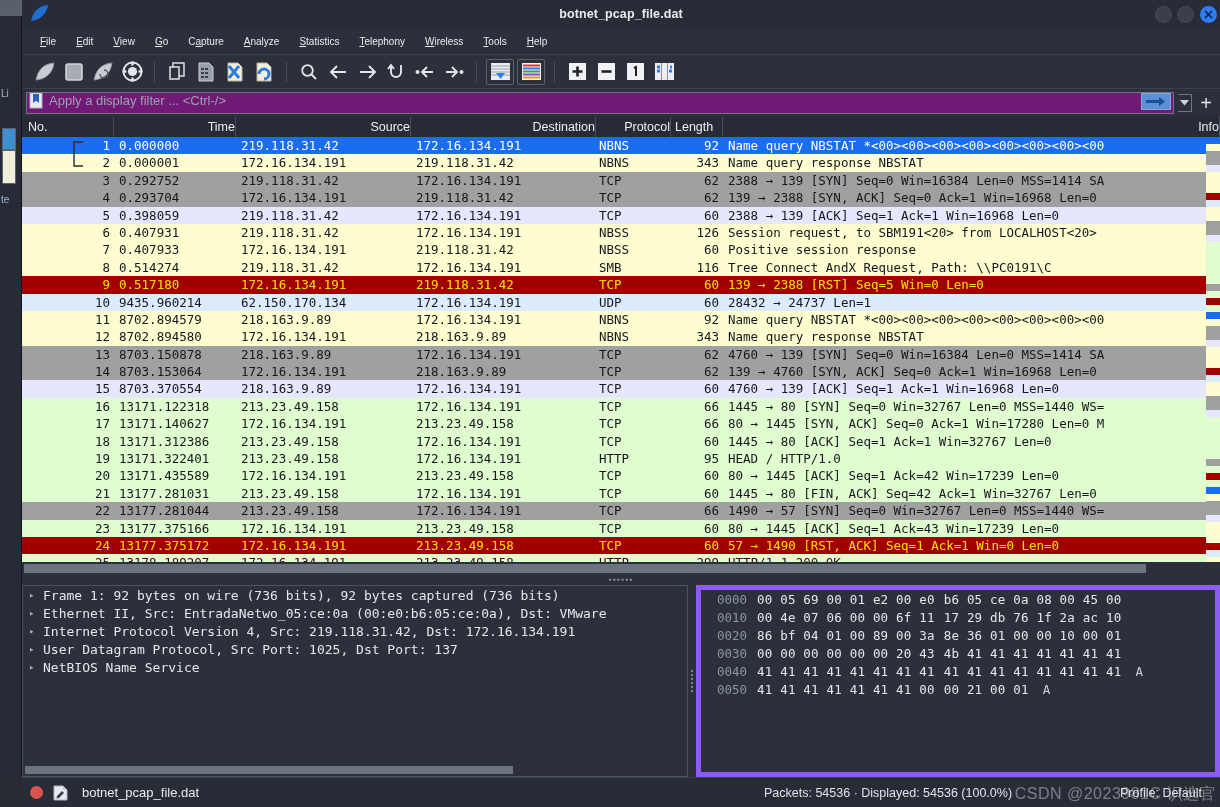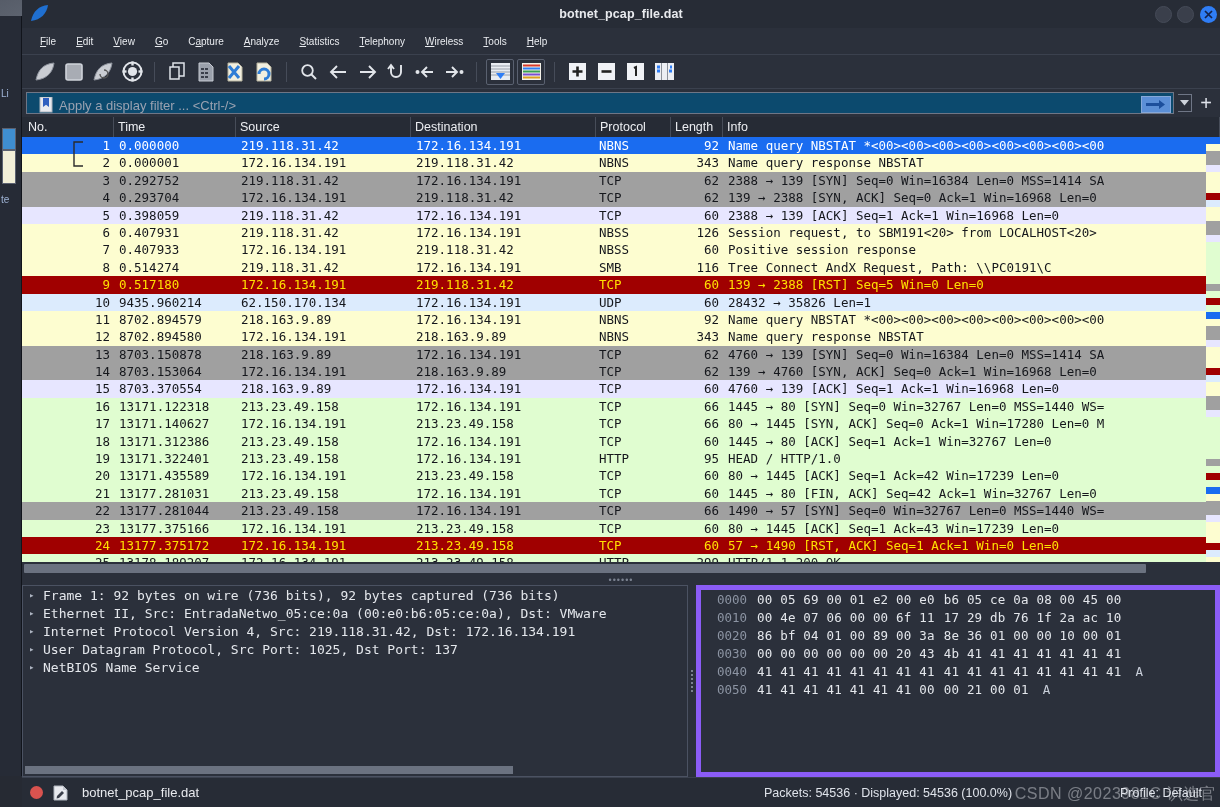--- a/index.html
+++ b/index.html
@@ -87,22 +87,22 @@
   .tb-sep { width: 1px; height: 20px; background: #464c59; margin: 0 6px; }
   .tb-framed { border: 1px solid #5a6170; border-radius: 2px; width: 28px; height: 26px; }
 
   
   #filterbar {
     height: 28px; flex: 0 0 28px;
     display: flex; align-items: center; padding: 0 4px; gap: 4px;
   }
   #filter-input {
     flex: 1 1 auto; height: 22px;
-    background: #0c4a6e; border: 1px solid #6f7686;
-    display: flex; align-items: flex-end; padding-left: 12px;
+    background: #701a75; border: 1px solid #6f7686;
+    display: flex; align-items: flex-start; padding-left: 2px;
     position: relative;
   }
   #bookmark-icon { width: 14px; height: 16px; flex: 0 0 14px; margin-right: 6px; }
   #filter-placeholder { font-size: 13px; color: #9aa2b1; }
   #filter-apply {
     width: 30px; height: 17px; background: #5b8fd6; border: 1px solid #86a8d8;
     display: flex; align-items: center; justify-content: center; margin-right: 2px;
   }
   #filter-caret {
     width: 14px; height: 18px; display: flex; align-items: center; justify-content: center;
@@ -114,21 +114,21 @@
   #packet-list {
     flex: 1 1 auto; display: flex; flex-direction: column;
     min-height: 0; background: #ffffff; position: relative;
   }
   #plist-head {
     height: 20px; flex: 0 0 20px; background: #262b35;
     display: flex; align-items: center; color: #eceef2; font-size: 12.5px;
   }
   #plist-head .hc {
     padding-left: 4px; height: 20px; line-height: 20px;
-    border-right: 1px solid #474d59; overflow: hidden; white-space: nowrap;
+    border-right: 1px solid #474d59; overflow: hidden; white-space: nowrap; text-align: right;
   }
   #plist-body { flex: 1 1 auto; overflow: hidden; position: relative; }
   .prow {
     height: 17.4px; display: flex; align-items: center;
     font-family: "DejaVu Sans Mono", monospace; font-size: 12.5px;
     white-space: nowrap; color: #15171c;
   }
   .prow .c { height: 17.4px; line-height: 17.4px; overflow: hidden; padding-right: 4px; }
   .c-no   { width: 92px;  text-align: right; }
   .c-time { width: 122px; text-align: left; padding-left: 5px; }
@@ -528,21 +528,21 @@
           <div class="c c-len">60</div>
           <div class="c c-info">139 → 2388 [RST] Seq=5 Win=0 Len=0</div>
         </div>
         <div class="prow" style="background: rgb(220, 235, 253); color: rgb(21, 23, 28);">
           <div class="c c-no">10</div>
           <div class="c c-time">9435.960214</div>
           <div class="c c-src">62.150.170.134</div>
           <div class="c c-dst">172.16.134.191</div>
           <div class="c c-proto">UDP</div>
           <div class="c c-len">60</div>
-          <div class="c c-info">28432 → 35826 Len=1</div>
+          <div class="c c-info">28432 → 24737 Len=1</div>
         </div>
         <div class="prow" style="background: rgb(253, 253, 208); color: rgb(21, 23, 28);">
           <div class="c c-no">11</div>
           <div class="c c-time">8702.894579</div>
           <div class="c c-src">218.163.9.89</div>
           <div class="c c-dst">172.16.134.191</div>
           <div class="c c-proto">NBNS</div>
           <div class="c c-len">92</div>
           <div class="c c-info">Name query NBSTAT *&lt;00&gt;&lt;00&gt;&lt;00&gt;&lt;00&gt;&lt;00&gt;&lt;00&gt;&lt;00&gt;&lt;00</div>
         </div>

